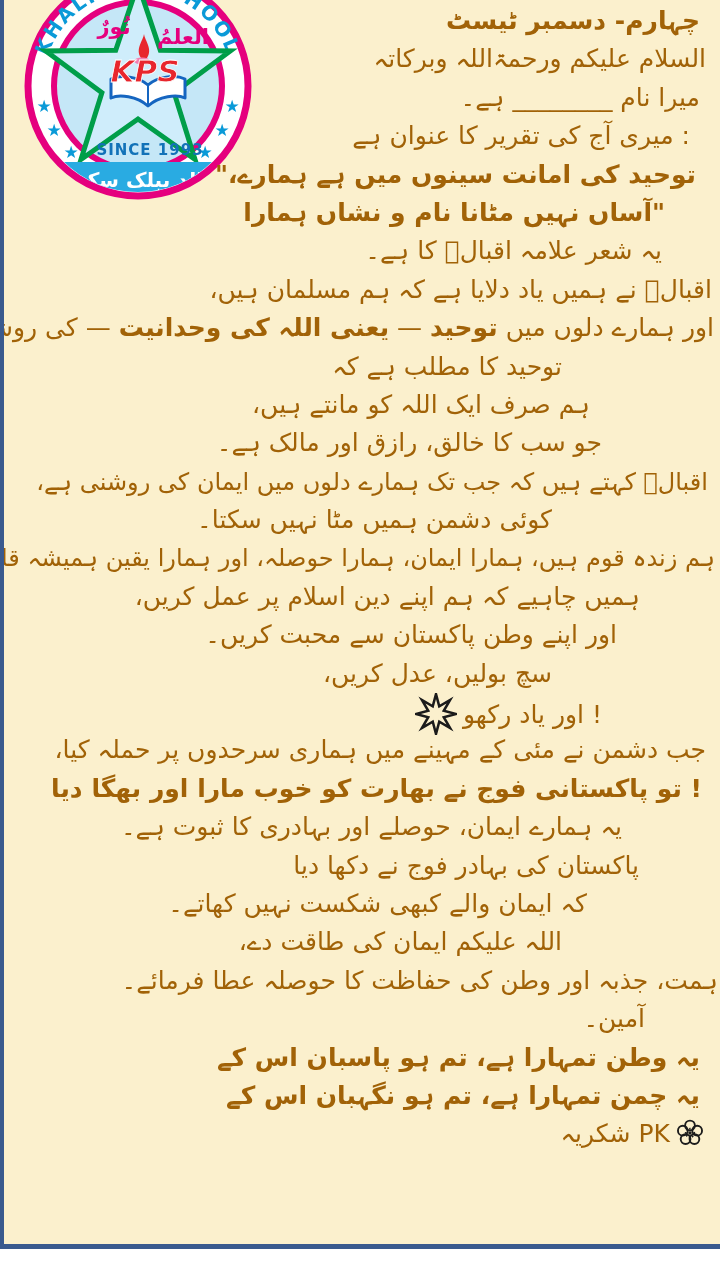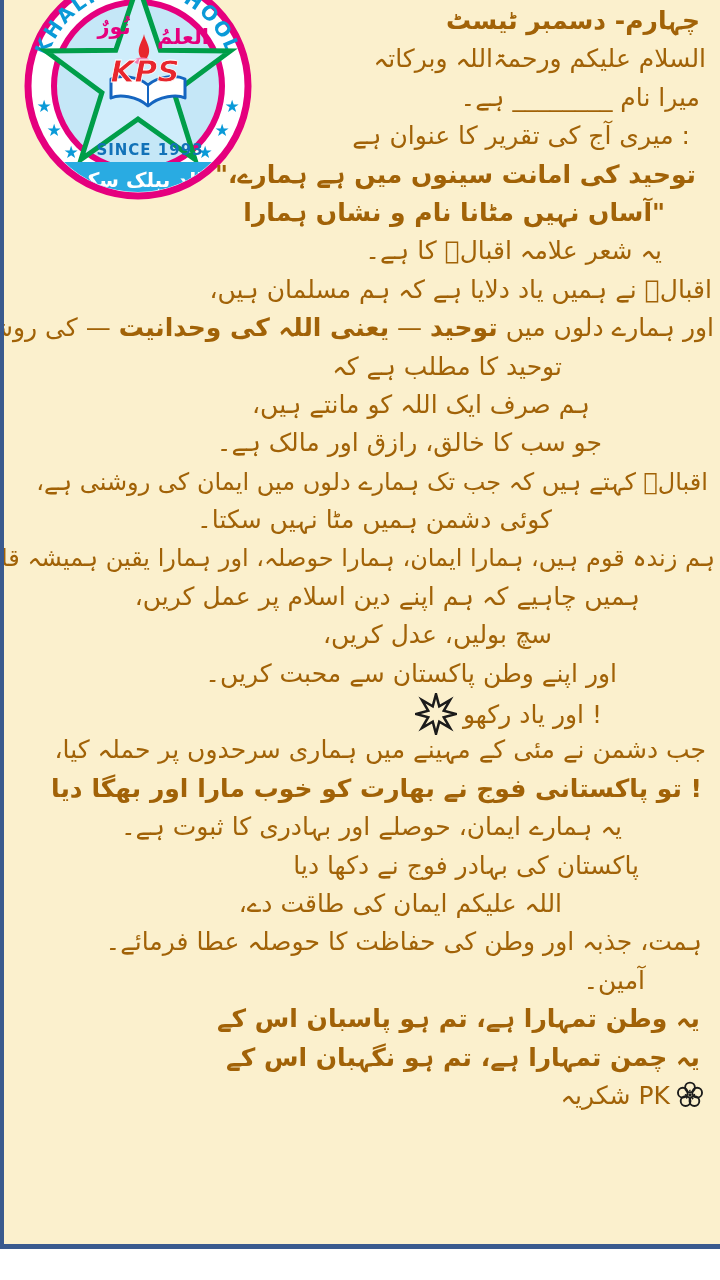--- a/index.html
+++ b/index.html
@@ -93,31 +93,32 @@
     <div class="line" style="padding-right:58px">یہ شعر علامہ اقبالؒ کا ہے۔</div>
     <div class="line" style="padding-right:8px">اقبالؒ نے ہمیں یاد دلایا ہے کہ ہم مسلمان ہیں،</div>
     <div class="line" style="padding-right:6px"><span>اور ہمارے دلوں میں </span><b>توحید</b><span> — </span><b>یعنی اللہ کی وحدانیت</b><span> — کی روشنی ہے۔</span></div>
     <div class="line" style="padding-right:158px">توحید کا مطلب ہے کہ</div>
     <div class="line" style="padding-right:130px">ہم صرف ایک اللہ کو مانتے ہیں،</div>
     <div class="line" style="padding-right:118px">جو سب کا خالق، رازق اور مالک ہے۔</div>
     <div class="line tight" style="padding-right:12px">اقبالؒ کہتے ہیں کہ جب تک ہمارے دلوں میں ایمان کی روشنی ہے،</div>
     <div class="line" style="padding-right:168px">کوئی دشمن ہمیں مٹا نہیں سکتا۔</div>
     <div class="line tight" style="padding-right:5px">ہم زندہ قوم ہیں، ہمارا ایمان، ہمارا حوصلہ، اور ہمارا یقین ہمیشہ قائم رہے گا۔</div>
     <div class="line" style="padding-right:80px">ہمیں چاہیے کہ ہم اپنے دین اسلام پر عمل کریں،</div>
+    <div class="line" style="padding-right:103px">اور اپنے وطن پاکستان سے محبت کریں۔</div>
     <div class="line" style="padding-right:168px">سچ بولیں، عدل کریں،</div>
-    <div class="line" style="padding-right:103px">اور اپنے وطن پاکستان سے محبت کریں۔</div>
     <div class="line" style="padding-right:118px"><span>! اور یاد رکھو</span><svg class="star8" viewBox="0 0 40 40" aria-hidden="true">
           <polygon points="20,1 23.1,12.6 33.4,6.6 27.4,16.9 39,20 27.4,23.1 33.4,33.4 23.1,27.4 20,39 16.9,27.4 6.6,33.4 12.6,23.1 1,20 12.6,16.9 6.6,6.6 16.9,12.6" fill="none" stroke="#1b1b1b" stroke-width="2.4" stroke-linejoin="miter"></polygon>
         </svg></div>
     <div class="line" style="padding-right:14px">جب دشمن نے مئی کے مہینے میں ہماری سرحدوں پر حملہ کیا،</div>
     <div class="line b" style="padding-right:18px">! تو پاکستانی فوج نے بھارت کو خوب مارا اور بھگا دیا</div>
     <div class="line" style="padding-right:98px">یہ ہمارے ایمان، حوصلے اور بہادری کا ثبوت ہے۔</div>
     <div class="line" style="padding-right:81px">پاکستان کی بہادر فوج نے دکھا دیا</div>
+    <div class="line" style="padding-right:133px">کہ ایمان والے کبھی شکست نہیں کھاتے۔</div>
     <div class="line" style="padding-right:158px">اللہ علیکم ایمان کی طاقت دے،</div>
-    <div class="line" style="padding-right:18px">ہمت، جذبہ اور وطن کی حفاظت کا حوصلہ عطا فرمائے۔</div>
+    <div class="line" style="padding-right:2px">ہمت، جذبہ اور وطن کی حفاظت کا حوصلہ عطا فرمائے۔</div>
     <div class="line" style="padding-right:75px">آمین۔</div>
     <div class="line b" style="padding-right:20px">یہ وطن تمہارا ہے، تم ہو پاسبان اس کے</div>
     <div class="line b" style="padding-right:20px">یہ چمن تمہارا ہے، تم ہو نگہبان اس کے</div>
     <div class="line" style="padding-right:10px"><svg class="flower" viewBox="0 0 34 34" aria-hidden="true">
           <g fill="none" stroke="#1b1b1b" stroke-width="2">
             <circle cx="17" cy="9" r="5.2"></circle>
             <circle cx="9.4" cy="14.5" r="5.2"></circle>
             <circle cx="12.3" cy="23.5" r="5.2"></circle>
             <circle cx="21.7" cy="23.5" r="5.2"></circle>
             <circle cx="24.6" cy="14.5" r="5.2"></circle>

